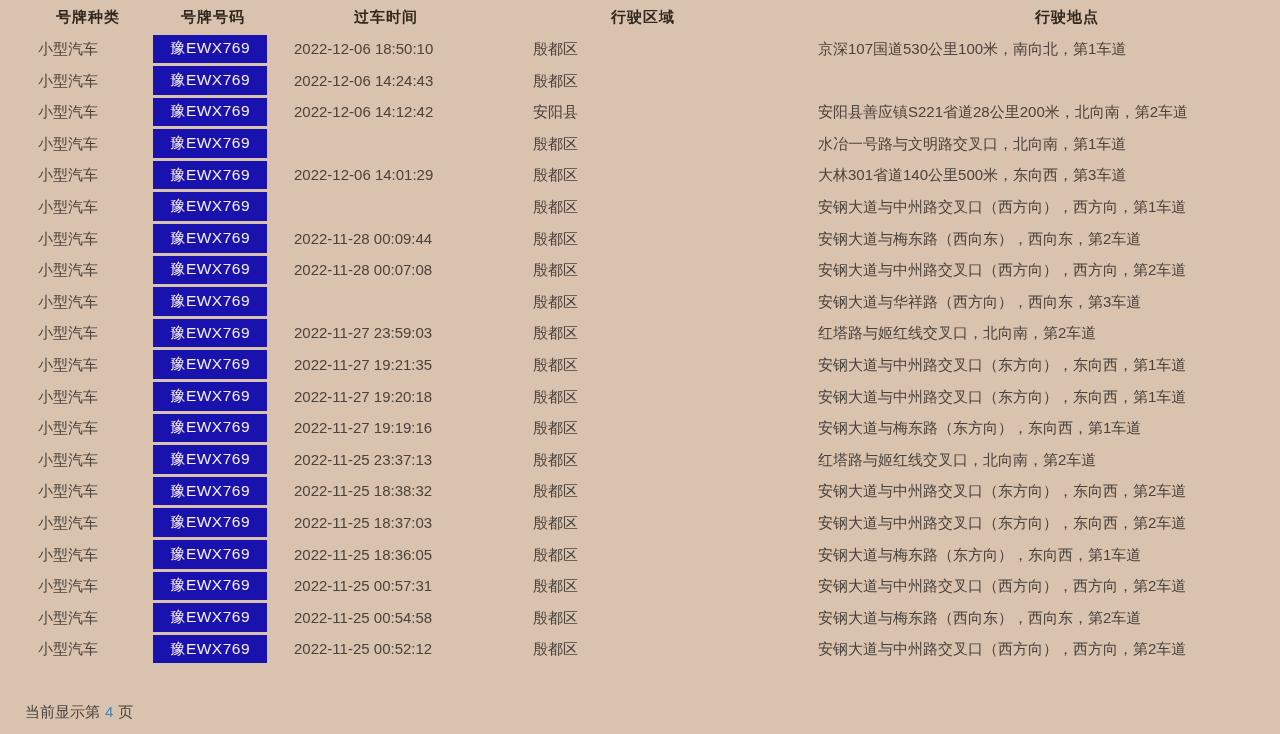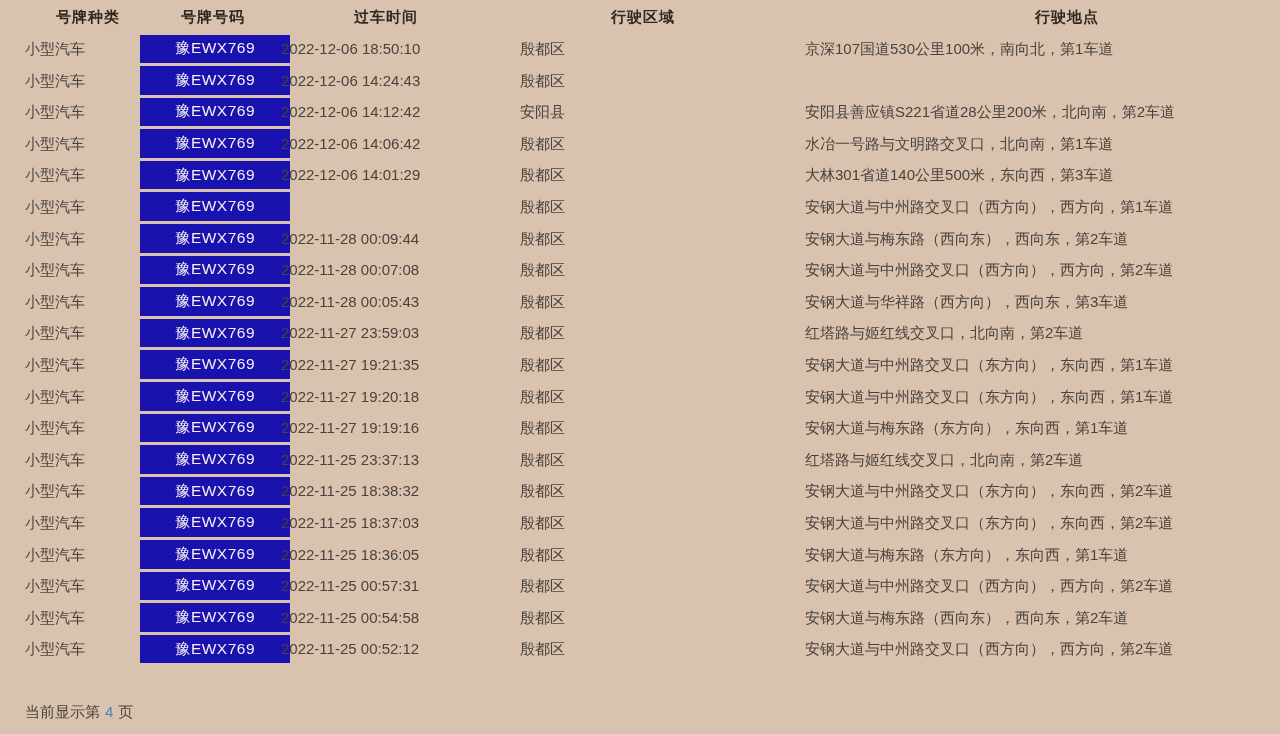--- a/index.html
+++ b/index.html
@@ -33,39 +33,39 @@
     letter-spacing: 1px;
     line-height: 22px;
     white-space: nowrap;
   }
   .th-type     { left: 56px;  }
   .th-plate    { left: 181px; }
   .th-time     { left: 354px; }
   .th-region   { left: 611px; }
   .th-location { left: 1035px;}
   .tbody { position: absolute; top: 33px; left: 0; right: 0; }
-  .row { position: relative; height: 31.6px; }
+  .row { position: relative; height: 31.6px; margin-left: 13px; }
   .cell {
     position: absolute;
     top: 0;
     height: 31.6px;
     line-height: 31.6px;
     font-size: 15px;
     white-space: nowrap;
     color: var(--body-text);
   }
   .c-type   { left: 25px; }
   .c-time   { left: 281px; }
   .c-region { left: 520px; }
   .c-loc    { left: 805px; }
   .c-badge {
     position: absolute;
     left: 140px;
     top: 1.5px;
-    width: 150px;
+    width: 114px;
     height: 28.5px;
     background: var(--badge);
     color: var(--badge-text);
     font-size: 15.5px;
     display: flex;
     align-items: center;
     justify-content: center;
     letter-spacing: 0.5px;
     white-space: nowrap;
   }
@@ -116,21 +116,20 @@
       <span class="cell c-type">小型汽车</span>
       <span class="c-badge">豫EWX769</span>
       <span class="cell c-time">2022-12-06 14:12:42</span>
       <span class="cell c-region">安阳县</span>
       <span class="cell c-loc">安阳县善应镇S221省道28公里200米，北向南，第2车道</span>
     </div>
 
     <div class="row">
       <span class="cell c-type">小型汽车</span>
       <span class="c-badge">豫EWX769</span>
-      <span class="cell c-time">2022-12-06 14:06:42</span>
       <span class="cell c-region">殷都区</span>
       <span class="cell c-loc">水冶一号路与文明路交叉口，北向南，第1车道</span>
     </div>
 
     <div class="row">
       <span class="cell c-type">小型汽车</span>
       <span class="c-badge">豫EWX769</span>
       <span class="cell c-time">2022-12-06 14:01:29</span>
       <span class="cell c-region">殷都区</span>
       <span class="cell c-loc">大林301省道140公里500米，东向西，第3车道</span>
@@ -155,21 +154,20 @@
       <span class="cell c-type">小型汽车</span>
       <span class="c-badge">豫EWX769</span>
       <span class="cell c-time">2022-11-28 00:07:08</span>
       <span class="cell c-region">殷都区</span>
       <span class="cell c-loc">安钢大道与中州路交叉口（西方向），西方向，第2车道</span>
     </div>
 
     <div class="row">
       <span class="cell c-type">小型汽车</span>
       <span class="c-badge">豫EWX769</span>
-      <span class="cell c-time">2022-11-28 00:05:43</span>
       <span class="cell c-region">殷都区</span>
       <span class="cell c-loc">安钢大道与华祥路（西方向），西向东，第3车道</span>
     </div>
 
     <div class="row">
       <span class="cell c-type">小型汽车</span>
       <span class="c-badge">豫EWX769</span>
       <span class="cell c-time">2022-11-27 23:59:03</span>
       <span class="cell c-region">殷都区</span>
       <span class="cell c-loc">红塔路与姬红线交叉口，北向南，第2车道</span>

